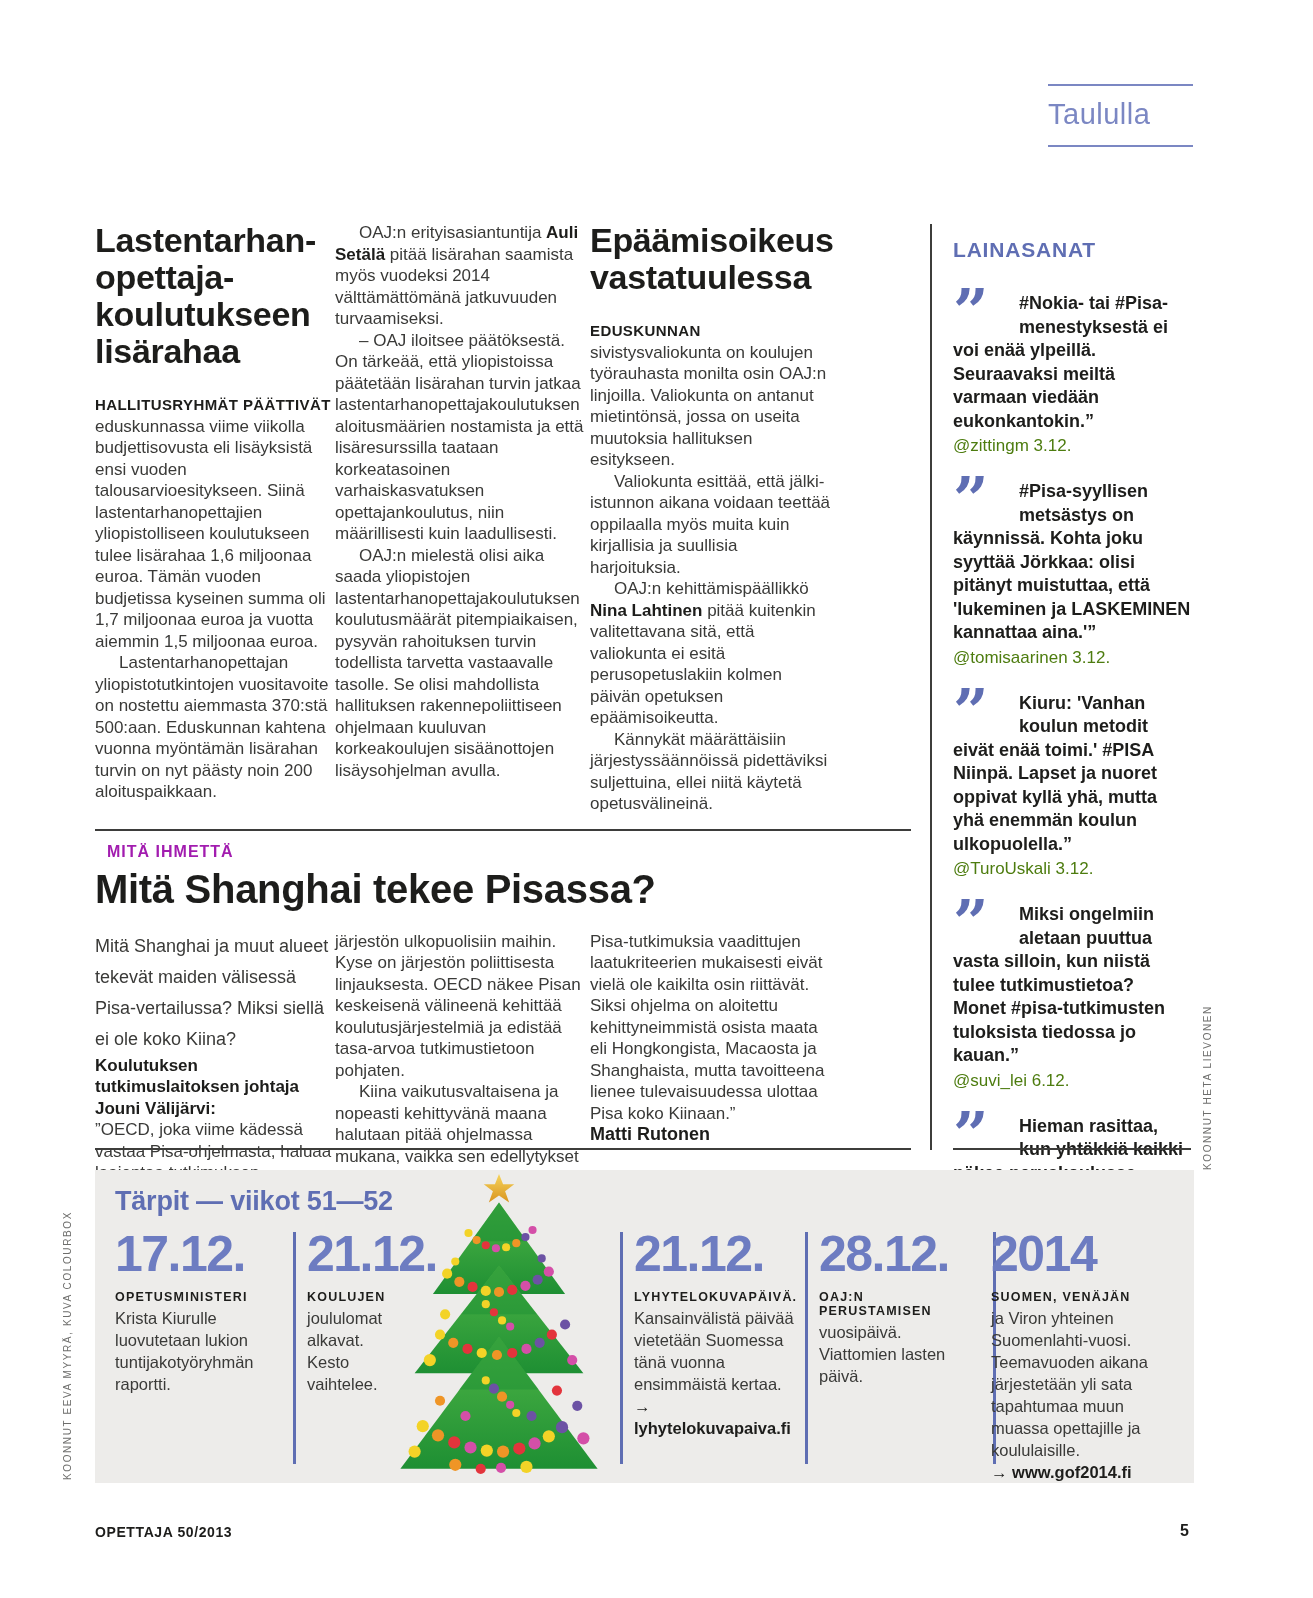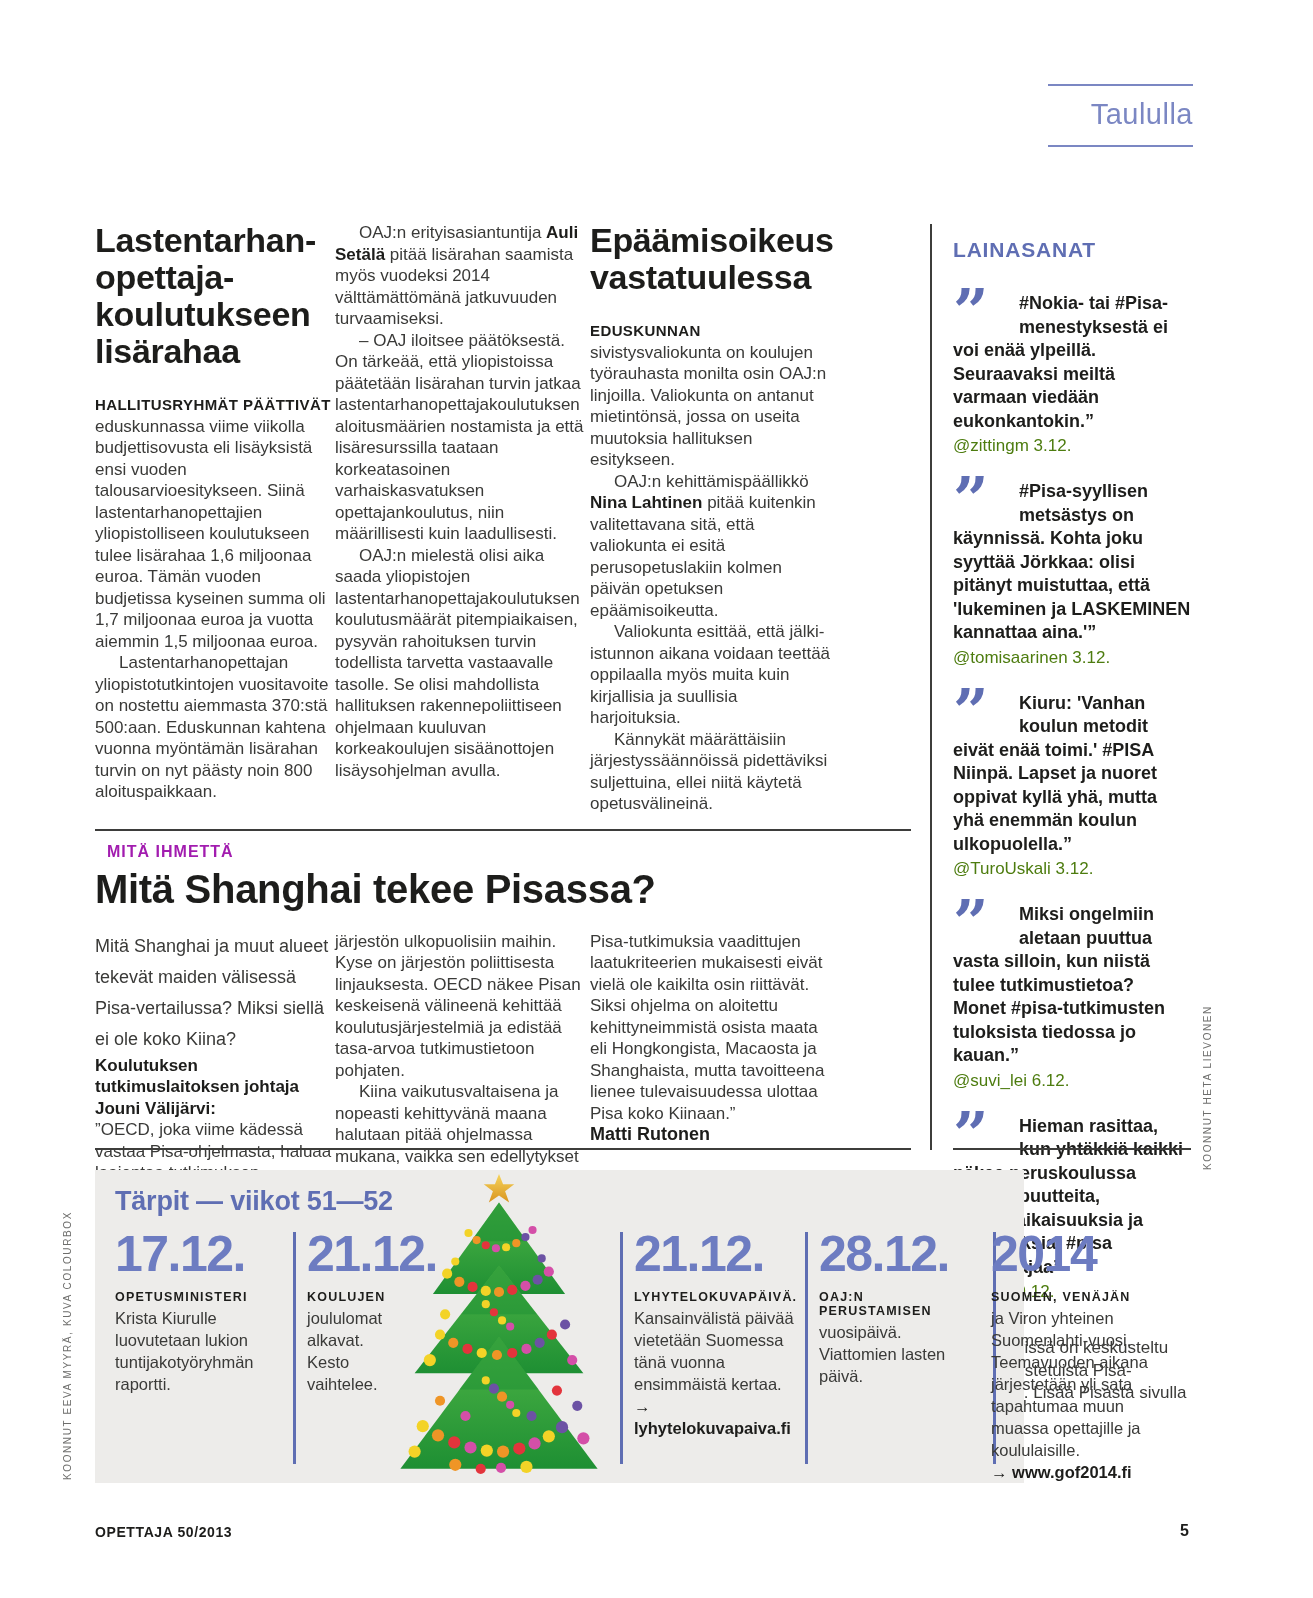--- a/index.html
+++ b/index.html
@@ -1,21 +1,21 @@
 <!DOCTYPE html>
 <html><head>
 <meta charset="utf-8">
 <style>
   html,body{margin:0;padding:0;background:#ffffff;}
   body{width:1313px;height:1598px;position:relative;overflow:hidden;
        font-family:"Liberation Sans",sans-serif;color:#3a3a38;}
   .pre{white-space:pre-line;}
 
   
-  .taululla{position:absolute;left:1048px;top:84px;width:145px;text-align:right;
+  .taululla{position:absolute;left:1048px;top:84px;width:145px;text-align:left;
             border-top:2px solid #7b87c3;border-bottom:2px solid #7b87c3;
             padding:12px 0 14px;color:#7b87c3;font-size:29px;letter-spacing:.5px;}
 
   
   .main{position:absolute;left:95px;top:222px;width:816px;}
   .grid3{display:grid;grid-template-columns:240px 255px 241px;}
   .sec1{min-height:548px;}
   .hrule{border:none;border-top:2px solid #3d3d3b;margin:14px 0 12px;}
   h1.headline{margin:0 0 24px;font-size:34px;line-height:37px;color:#1d1d1b;
               font-weight:bold;letter-spacing:-.3px;}
@@ -40,21 +40,21 @@
   .rule-bottom-side{position:absolute;left:953px;top:1148px;width:238px;border-top:2px solid #3d3d3b;}
 
   
   .sec2-kicker{font-size:16px;font-weight:bold;color:#a21caf;letter-spacing:1px;margin:0 12px 6px;}
   h2.headline2{margin:0 0 20px;font-size:40px;line-height:44px;color:#1d1d1b;font-weight:bold;letter-spacing:-.3px;}
   .intro{font-size:18px;line-height:31px;color:#3a3a38;margin:0 0 18px;}
   .lead-bold{font-weight:bold;color:#1d1d1b;}
   .byline{font-weight:bold;color:#1d1d1b;font-size:18px;margin-top:24px;}
 
   
-  .tarpit{position:absolute;left:95px;top:1170px;width:929px;height:313px;background:#edecea;}
+  .tarpit{position:absolute;left:95px;top:1170px;width:1099px;height:313px;background:#edecea;}
   .tarpit-title{position:absolute;left:20px;top:16px;font-size:27px;font-weight:bold;
                 color:#5f6eb3;letter-spacing:-.2px;}
   .entry{position:absolute;top:58px;}
   .entry .date{font-size:50px;line-height:52px;font-weight:bold;color:#6d7cc1;
                letter-spacing:-1.5px;margin:0 0 10px;}
   .entry .lbl{font-size:12.5px;font-weight:bold;letter-spacing:1.2px;color:#1d1d1b;margin:0 0 3px;}
   .entry .etxt{font-size:16.5px;line-height:22px;color:#3a3a38;margin:0;}
   .entry .elink{font-size:16.5px;line-height:22px;font-weight:bold;color:#1d1d1b;margin:0;}
   .vdiv{position:absolute;top:62px;width:3px;height:232px;background:#5f6eb3;}
   .treewrap{position:absolute;left:288px;top:2px;width:232px;height:305px;}
@@ -74,33 +74,33 @@
 <div class="taululla">Taululla</div>
 
 <div class="main">
   <div class="grid3 sec1">
     <div class="body-text">
       <h1 class="headline pre">Lastentarhan-
 opettaja-
 koulutukseen
 lisärahaa</h1>
       <p><span class="lead-label">HALLITUSRYHMÄT PÄÄTTIVÄT</span><span> eduskunnassa viime viikolla budjettisovusta eli lisäyksistä ensi vuoden talousarvioesitykseen. Siinä lastentarhanopettajien yliopistolliseen koulutukseen tulee lisärahaa 1,6 miljoonaa euroa. Tämän vuoden budjetissa kyseinen summa oli 1,7 miljoonaa euroa ja vuotta aiemmin 1,5 miljoonaa euroa.</span></p>
-      <p class="ind">Lastentarhanopettajan yliopistotutkintojen vuositavoite on nostettu aiemmasta 370:stä 500:aan. Eduskunnan kahtena vuonna myöntämän lisärahan turvin on nyt päästy noin 800 aloituspaikkaan.</p>
+      <p class="ind">Lastentarhanopettajan yliopistotutkintojen vuositavoite on nostettu aiemmasta 370:stä 500:aan. Eduskunnan kahtena vuonna myöntämän lisärahan turvin on nyt päästy noin 200 aloituspaikkaan.</p>
     </div>
     <div class="body-text">
       <p class="ind"><span>OAJ:n erityisasiantuntija </span><span class="bold-name">Auli Setälä</span><span> pitää lisärahan saamista myös vuodeksi 2014 välttämättömänä jatkuvuuden turvaamiseksi.</span></p>
       <p class="ind">– OAJ iloitsee päätöksestä. On tärkeää, että yliopistoissa päätetään lisärahan turvin jatkaa lastentarhanopettajakoulutuksen aloitusmäärien nostamista ja että lisäresurssilla taataan korkeatasoinen varhaiskasvatuksen opettajankoulutus, niin määrillisesti kuin laadullisesti.</p>
       <p class="ind">OAJ:n mielestä olisi aika saada yliopistojen lastentarhanopettajakoulutuksen koulutusmäärät pitempiaikaisen, pysyvän rahoituksen turvin todellista tarvetta vastaavalle tasolle. Se olisi mahdollista hallituksen rakennepoliittiseen ohjelmaan kuuluvan korkeakoulujen sisäänottojen lisäysohjelman avulla.</p>
     </div>
     <div class="body-text">
       <h1 class="headline pre">Epäämisoikeus
 vastatuulessa</h1>
       <p><span class="lead-label">EDUSKUNNAN</span><span> sivistysvaliokunta on koulujen työrauhasta monilta osin OAJ:n linjoilla. Valiokunta on antanut mietintönsä, jossa on useita muutoksia hallituksen esitykseen.</span></p>
+      <p class="ind">Valiokunta esittää, että jälki-istunnon aikana voidaan teettää oppilaalla myös muita kuin kirjallisia ja suullisia harjoituksia.</p>
       <p class="ind"><span>OAJ:n kehittämispäällikkö </span><span class="bold-name">Nina Lahtinen</span><span> pitää kuitenkin valitettavana sitä, että valiokunta ei esitä perusopetuslakiin kolmen päivän opetuksen epäämisoikeutta.</span></p>
-      <p class="ind">Valiokunta esittää, että jälki-istunnon aikana voidaan teettää oppilaalla myös muita kuin kirjallisia ja suullisia harjoituksia.</p>
       <p class="ind">Kännykät määrättäisiin järjestyssäännöissä pidettäviksi suljettuina, ellei niitä käytetä opetusvälineinä.</p>
     </div>
   </div>
 
   <hr class="hrule">
 
   <div class="sec2">
     <p class="sec2-kicker">MITÄ IHMETTÄ</p>
     <h2 class="headline2">Mitä Shanghai tekee Pisassa?</h2>
     <div class="grid3">

